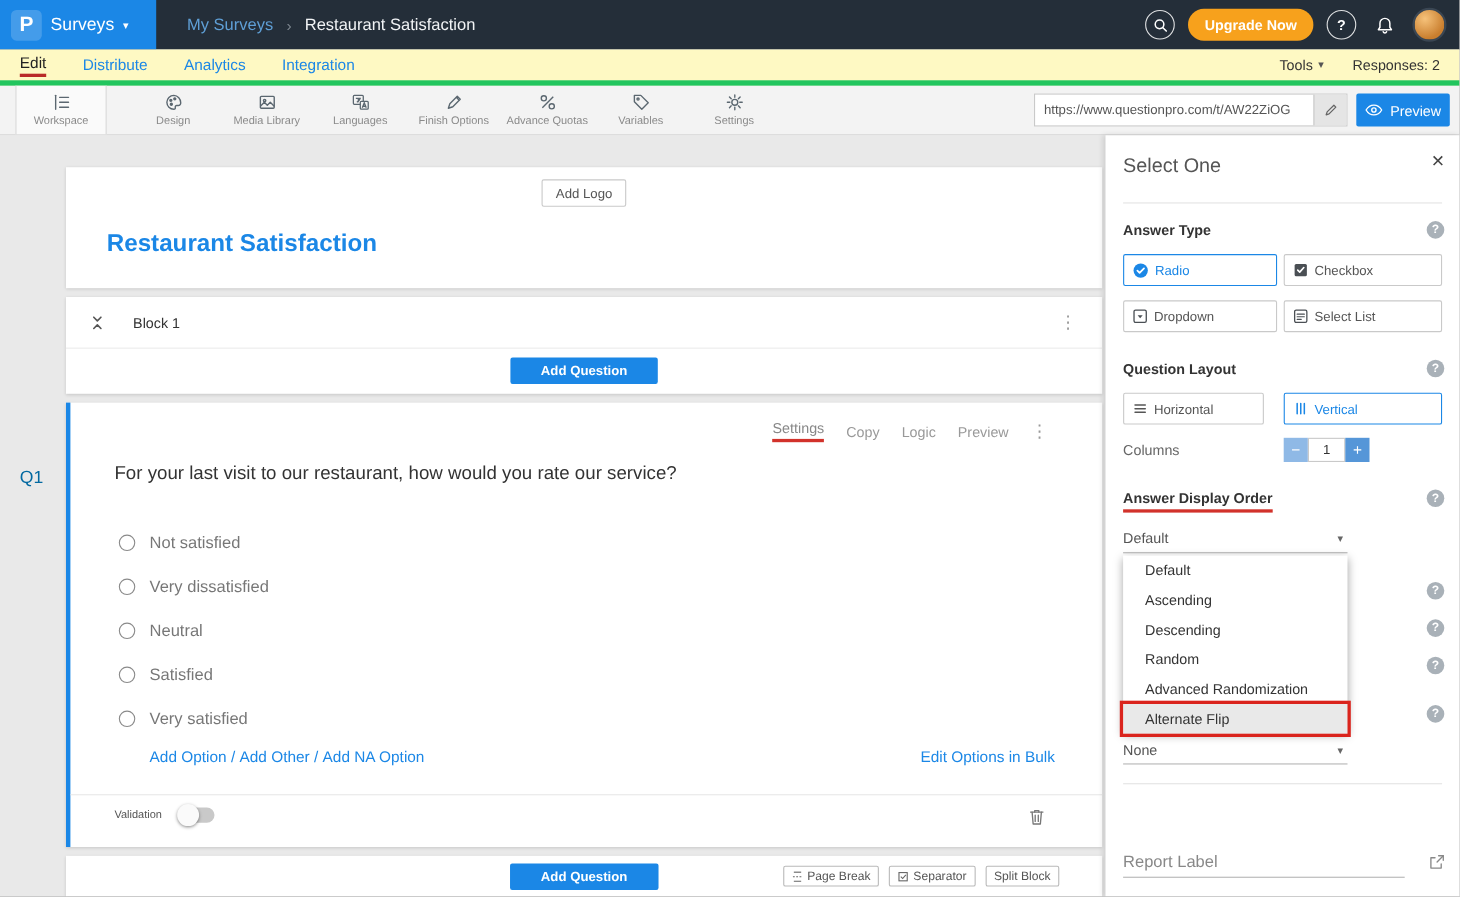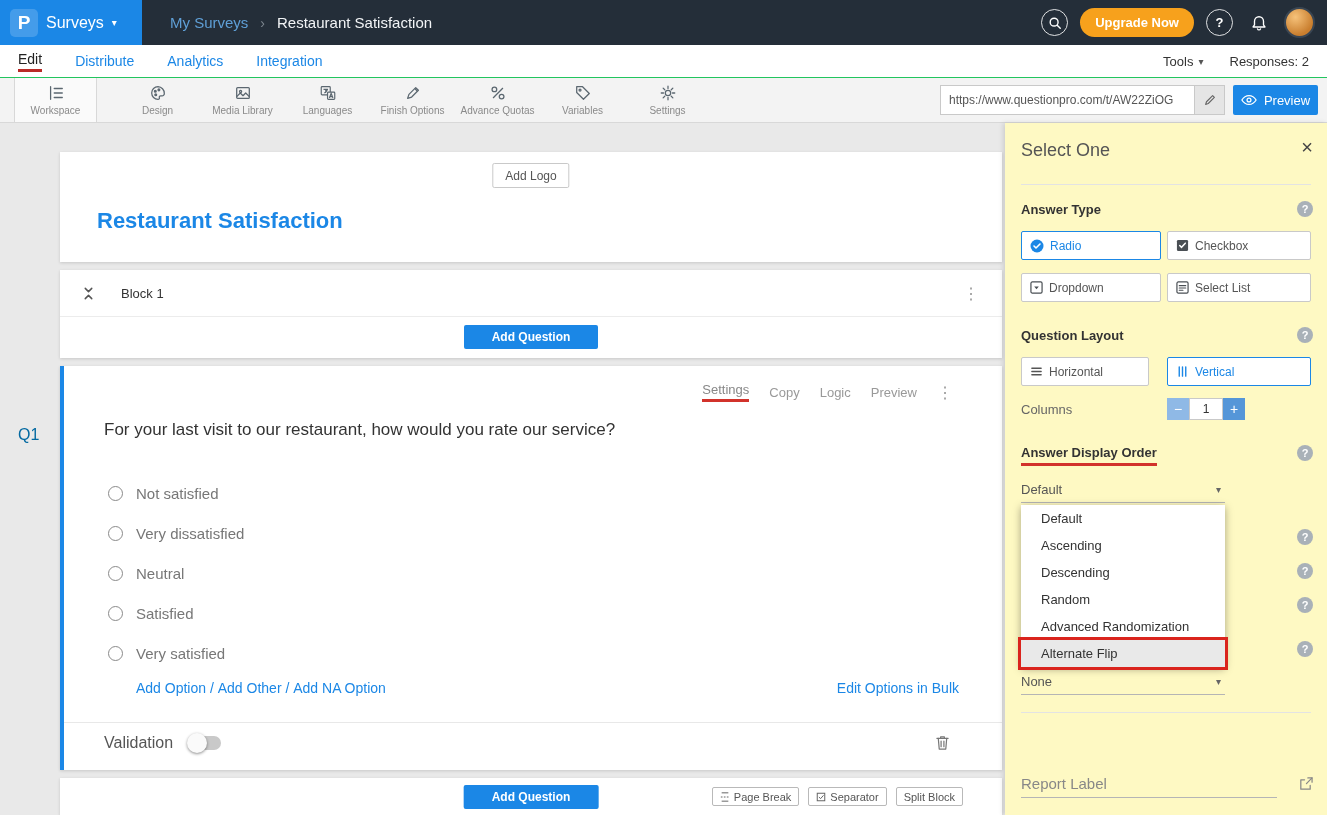--- a/index.html
+++ b/index.html
@@ -15,21 +15,21 @@
   .breadcrumb { display:flex; align-items:center; gap:12px; margin-left:28px; font-size:15px; }
   .breadcrumb .parent { color:#5f9fd6; cursor:pointer; }
   .breadcrumb .sep { color:#7c858e; font-size:14px; }
   .breadcrumb .current { color:#f2f4f6; }
   .topbar-right { margin-left:auto; display:flex; align-items:center; gap:12px; padding-right:12px; }
   .tb-circle { width:27px; height:27px; border:1.5px solid rgba(255,255,255,.85); border-radius:50%; display:flex; align-items:center; justify-content:center; color:#fff; font-size:13px; font-weight:bold; cursor:pointer; }
   .upgrade { background:#f7a11c; color:#fff; font-size:13px; font-weight:bold; border:none; border-radius:15px; padding:7px 15px; cursor:pointer; }
   .avatar { width:31px; height:31px; border-radius:50%; background:radial-gradient(circle at 35% 30%, #f6c27a, #c97e2e 70%); border:2px solid #3a4653; cursor:pointer; }
 
   
-  .subnav { position:absolute; left:0; top:45px; width:100%; height:33px; background:#ffffff; border-bottom:1px solid #22c55e; display:flex; align-items:center; padding:0 18px; }
+  .subnav { position:absolute; left:0; top:45px; width:100%; height:33px; background:#fef9c3; border-bottom:5px solid #22c55e; display:flex; align-items:center; padding:0 18px; }
   .subnav .tabs { display:flex; gap:33px; align-items:center; }
   .subnav .tab { font-size:14px; color:#1b87e6; cursor:pointer; }
   .subnav .tab.active { color:#222; border-bottom:3px solid #b92b27; padding-bottom:2px; }
   .subnav .right { margin-left:auto; display:flex; gap:26px; align-items:center; font-size:13px; color:#333; }
   .subnav .right .caret { color:#555; }
   .tools-btn { display:flex; gap:5px; align-items:center; cursor:pointer; }
 
   
   .toolbar { position:absolute; left:0; top:78px; width:100%; height:45px; background:#f3f3f3; border-bottom:1px solid #d8d8d8; display:flex; align-items:stretch; }
   .tool { width:85px; display:flex; flex-direction:column; align-items:center; justify-content:center; gap:3px; cursor:pointer; }
@@ -65,32 +65,32 @@
   .q-options { position:absolute; left:44px; top:107px; }
   .opt-row { height:40px; display:flex; align-items:center; cursor:pointer; }
   .radio { width:15px; height:15px; border:1.5px solid #8a8a8a; border-radius:50%; margin-right:13px; background:#fff; }
   .opt-label { font-size:15px; color:#777; }
   .q-addlinks { position:absolute; left:72px; top:314px; font-size:14px; color:#1b87e6; display:flex; }
   .q-addlinks .lnk { cursor:pointer; }
   .q-addlinks .lnk:not(:last-child)::after { content:" / "; color:#1b87e6; white-space:pre; }
   .bulk-link { position:absolute; right:43px; top:314px; font-size:14px; color:#1b87e6; cursor:pointer; }
   .q-divider { position:absolute; left:0; right:0; top:356px; border-top:1px solid #e8e8e8; }
   .validation-row { position:absolute; left:40px; top:368px; display:flex; align-items:center; gap:16px; }
-  .validation-label { font-size:16px; color:#555;text-align:center; }
+  .validation-label { font-size:10px; color:#555;text-align:center; }
   .toggle { position:relative; width:32px; height:14px; border-radius:7px; background:#c9c9c9; cursor:pointer; }
   .toggle .knob { position:absolute; left:-2px; top:-3px; width:20px; height:20px; border-radius:50%; background:#fafafa; box-shadow:0 1px 3px rgba(0,0,0,.45); }
   .trash { position:absolute; right:52px; top:368px; cursor:pointer; }
 
   .bar-footer { top:655px; height:37px; }
   .bar-footer .btn-blue { position:absolute; left:50%; transform:translateX(-50%); top:7px; }
   .footer-right { position:absolute; right:39px; top:9px; display:flex; gap:9px; }
   .mini-btn { height:19px; display:flex; align-items:center; gap:4px; background:#fff; border:1px solid #b9b9b9; border-radius:2px; font-size:11px; color:#555; padding:0 7px; cursor:pointer; }
 
   
-  .panel { position:absolute; right:0; top:0; width:322px; height:692px; background:#fef9c3; box-shadow:-2px 0 5px rgba(0,0,0,.12); }
+  .panel { position:absolute; right:0; top:0; width:322px; height:692px; background:#ffffff; box-shadow:-2px 0 5px rgba(0,0,0,.12); }
   .p-title { position:absolute; left:16px; top:17px; font-size:18px; color:#555; }
   .p-close { position:absolute; right:14px; top:14px; font-size:20px; color:#444; cursor:pointer; line-height:1; }
   .p-div { position:absolute; left:16px; right:16px; border-top:1px solid #e3e3e3; }
   .p-label { position:absolute; left:16px; font-size:13px; font-weight:bold; color:#333; }
   .p-label.annotated { border-bottom:3px solid #d2322b; padding-bottom:3px; }
   .p-sublabel { position:absolute; left:16px; font-size:13px; color:#666; }
   .help { position:absolute; right:14px; width:16px; height:16px; border-radius:50%; background:#a9b1b8; color:#fff; font-size:11px; font-weight:bold; display:flex; align-items:center; justify-content:center; cursor:pointer; }
   .ptn { position:absolute; height:29px; background:#fff; border:1px solid #c9c9c9; border-radius:2px; display:flex; align-items:center; gap:6px; padding:0 8px; font-size:12px; color:#555; cursor:pointer; }
   .ptn.selected { border-color:#1b87e6; color:#1b87e6; }
   .stepper-btn { position:absolute; width:22px; height:22px; color:#fff; font-size:14px; display:flex; align-items:center; justify-content:center; border:none; cursor:pointer; }

